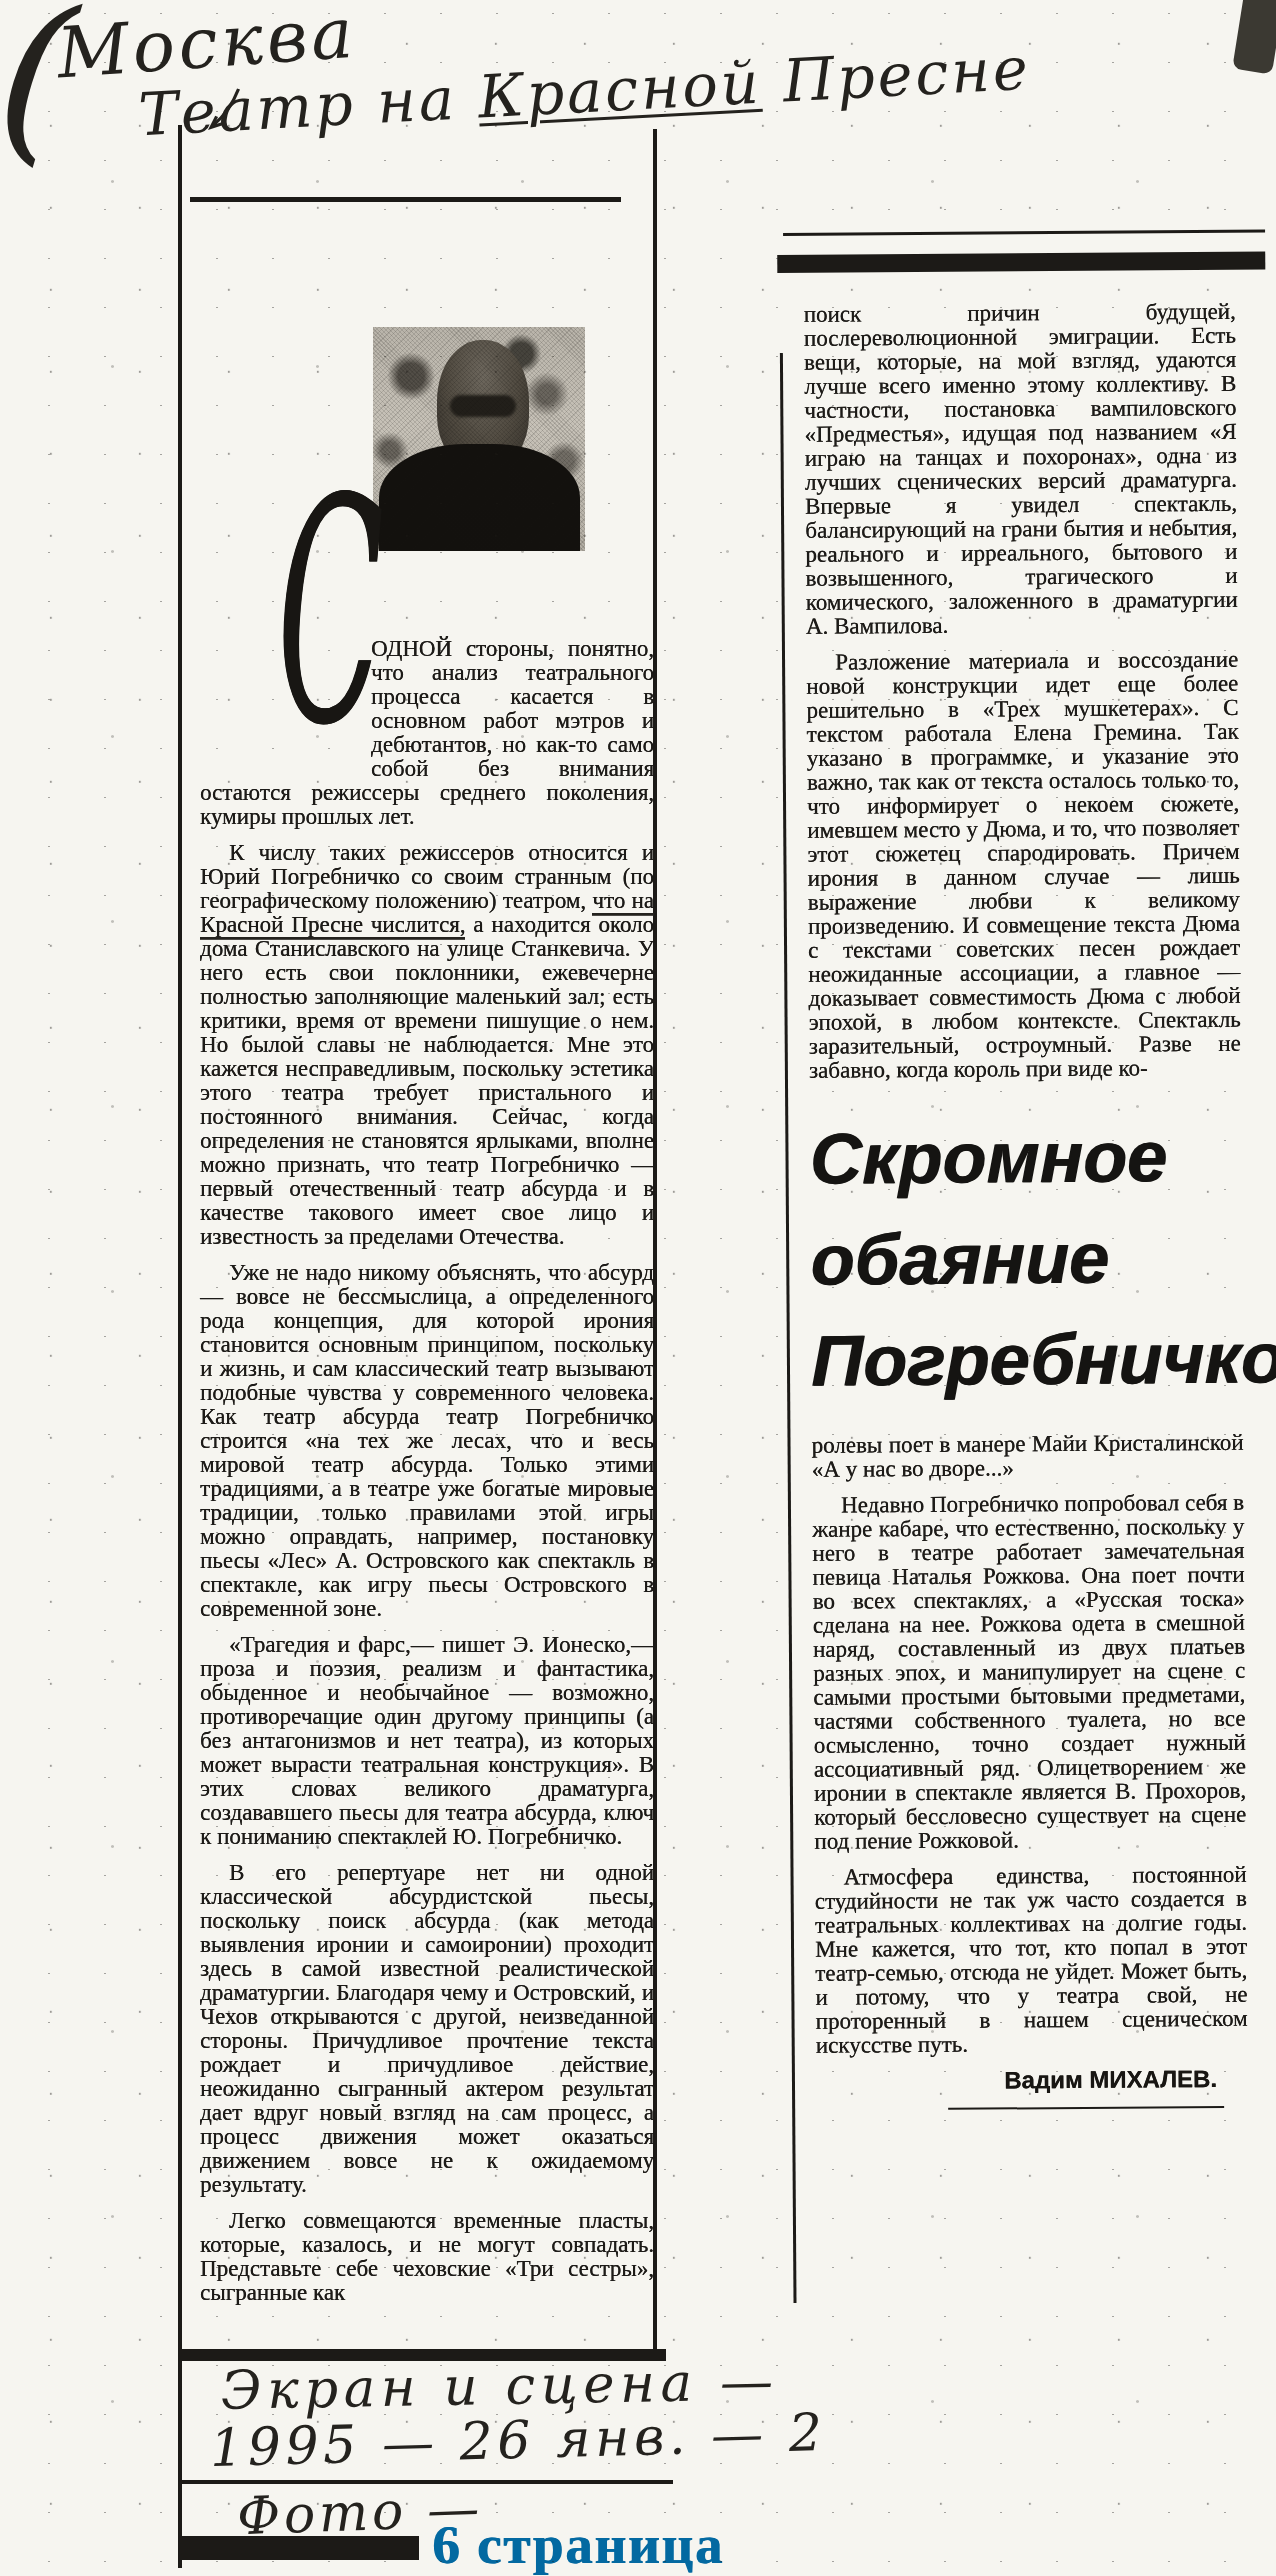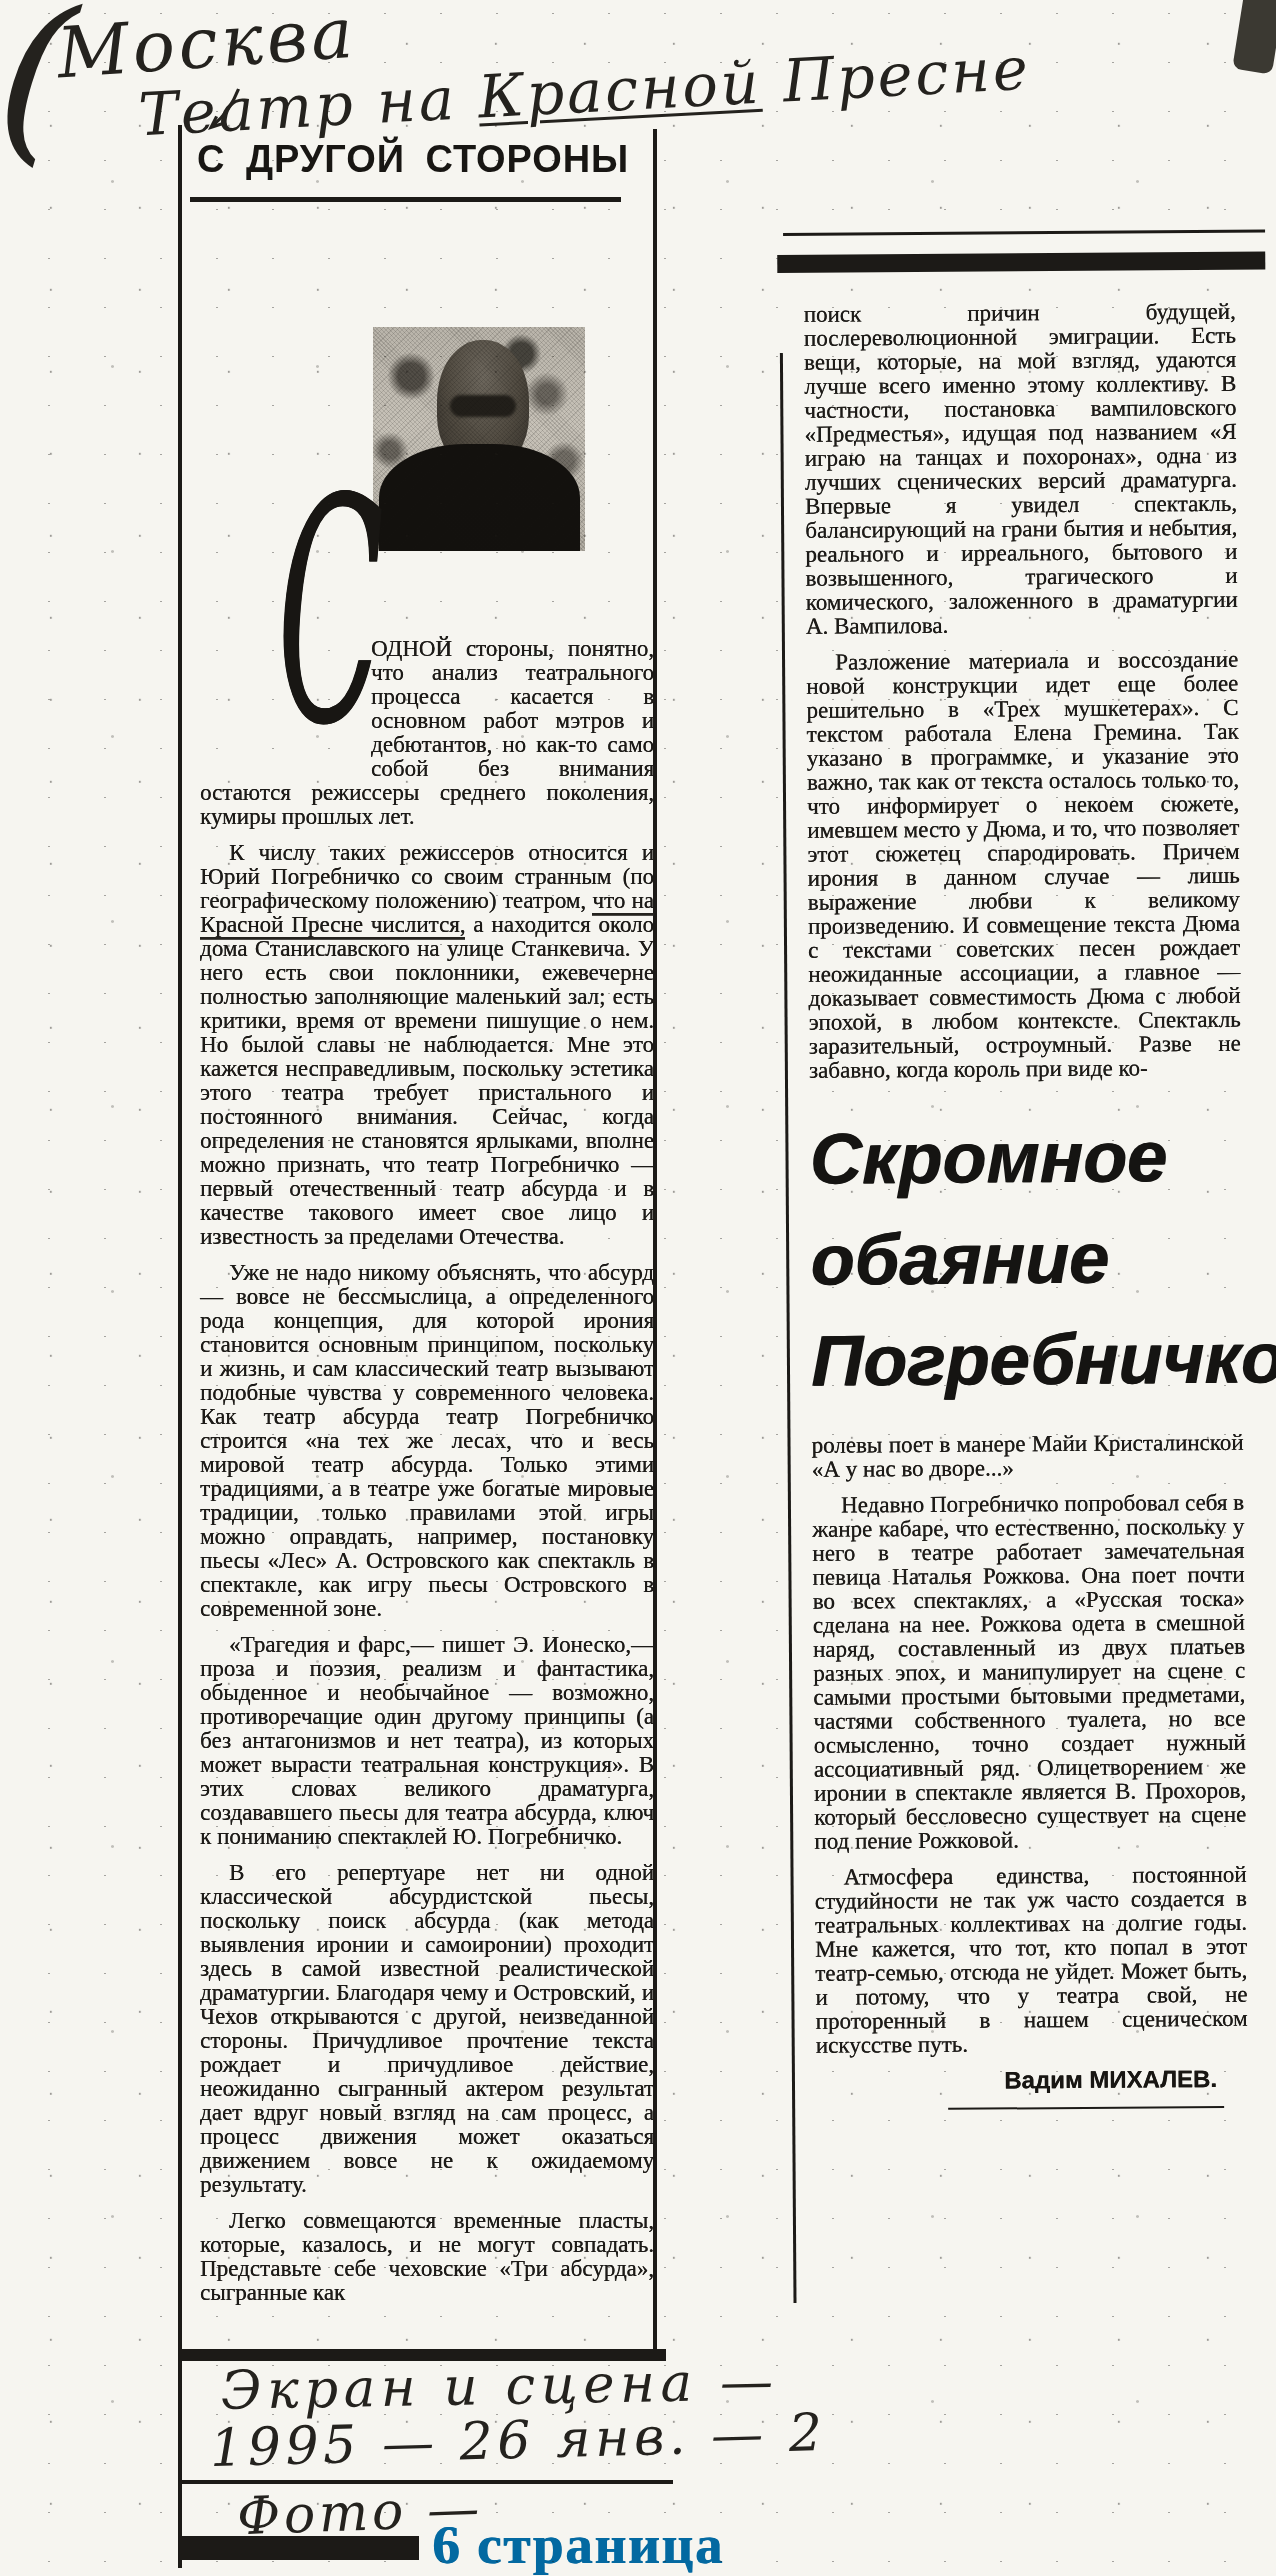--- a/index.html
+++ b/index.html
@@ -128,40 +128,39 @@
   <div class="abs hand hand1">Москва</div>
   <div class="abs hand hand2"><span>Театр на </span><span class="hand-underline">Красной</span><span> Пресне</span></div>
   <svg class="abs arrow-note" viewBox="0 0 46 54">
     <path d="M40 4 C33 22 24 34 12 44" fill="none" stroke="#24221e" stroke-width="3.5"></path>
     <path d="M22 42 L10 46 L16 34" fill="none" stroke="#24221e" stroke-width="3.5"></path>
   </svg>
   <div class="abs corner-smudge"></div>
 
   <div class="abs ink lc-border-left"></div>
   <div class="abs ink lc-border-right"></div>
-  <div class="abs kicker">С ДРУГОЙ СТОРОНЫ</div>
   <div class="abs ink kicker-rule"></div>
 
   <div class="abs photo">
     <div class="ph-head"></div>
     <div class="ph-eyes"></div>
     <div class="ph-suit"></div>
   </div>
 
   <div class="abs lc-text body-text">
     <p>
       <span class="dc-box">
           <span class="dc-glyph">С</span>
         </span><span class="lead-word">ОДНОЙ</span><span> стороны, понятно, что анализ театрального процесса касается в основном работ мэтров и дебютантов, но как-то само собой без внимания остаются режиссеры среднего поколения, кумиры прошлых лет.</span>
     </p>
     <p class="indent"><span>К числу таких режиссеров относится и Юрий Погребничко со своим странным (по географическому положению) театром, </span><span class="pen-underline">что на Красной Пресне числится,</span><span> а находится около дома Станиславского на улице Станкевича. У него есть свои поклонники, ежевечерне полностью заполняющие маленький зал; есть критики, время от времени пишущие о нем. Но былой славы не наблюдается. Мне это кажется несправедливым, поскольку эстетика этого театра требует пристального и постоянного внимания. Сейчас, когда определения не становятся ярлыками, вполне можно признать, что театр Погребничко — первый отечественный театр абсурда и в качестве такового имеет свое лицо и известность за пределами Отечества.</span></p>
     <p class="indent">Уже не надо никому объяснять, что абсурд — вовсе не бессмыслица, а определенного рода концепция, для которой ирония становится основным принципом, поскольку и жизнь, и сам классический театр вызывают подобные чувства у современного человека. Как театр абсурда театр Погребничко строится «на тех же лесах, что и весь мировой театр абсурда. Только этими традициями, а в театре уже богатые мировые традиции, только правилами этой игры можно оправдать, например, постановку пьесы «Лес» А. Островского как спектакль в спектакле, как игру пьесы Островского в современной зоне.</p>
     <p class="indent">«Трагедия и фарс,— пишет Э. Ионеско,— проза и поэзия, реализм и фантастика, обыденное и необычайное — возможно, противоречащие один другому принципы (а без антагонизмов и нет театра), из которых может вырасти театральная конструкция». В этих словах великого драматурга, создававшего пьесы для театра абсурда, ключ к пониманию спектаклей Ю. Погребничко.</p>
     <p class="indent">В его репертуаре нет ни одной классической абсурдистской пьесы, поскольку поиск абсурда (как метода выявления иронии и самоиронии) проходит здесь в самой известной реалистической драматургии. Благодаря чему и Островский, и Чехов открываются с другой, неизведанной стороны. Причудливое прочтение текста рождает и причудливое действие, неожиданно сыгранный актером результат дает вдруг новый взгляд на сам процесс, а процесс движения может оказаться движением вовсе не к ожидаемому результату.</p>
-    <p class="indent">Легко совмещаются временные пласты, которые, казалось, и не могут совпадать. Представьте себе чеховские «Три абсурда», сыгранные как</p>
+    <p class="indent">Легко совмещаются временные пласты, которые, казалось, и не могут совпадать. Представьте себе чеховские «Три сестры», сыгранные как</p>
   </div>
 
   <div class="abs rc">
     <div class="abs ink rc-rule-thin"></div>
     <div class="abs ink rc-bar"></div>
     <div class="abs ink rc-border-left"></div>
 
     <div class="rc-text body-text">
       <p>поиск причин будущей, послереволюционной эмиграции. Есть вещи, которые, на мой взгляд, удаются лучше всего именно этому коллективу. В частности, постановка вампиловского «Предместья», идущая под названием «Я играю на танцах и похоронах», одна из лучших сценических версий драматурга. Впервые я увидел спектакль, балансирующий на грани бытия и небытия, реального и ирреального, бытового и возвышенного, трагического и комического, заложенного в драматургии А. Вампилова.</p>
       <p class="indent">Разложение материала и воссоздание новой конструкции идет еще более решительно в «Трех мушкетерах». С текстом работала Елена Гремина. Так указано в программке, и указание это важно, так как от текста осталось только то, что информирует о некоем сюжете, имевшем место у Дюма, и то, что позволяет этот сюжетец спародировать. Причем ирония в данном случае — лишь выражение любви к великому произведению. И совмещение текста Дюма с текстами советских песен рождает неожиданные ассоциации, а главное — доказывает совместимость Дюма с любой эпохой, в любом контексте. Спектакль заразительный, остроумный. Разве не забавно, когда король при виде ко-</p>

